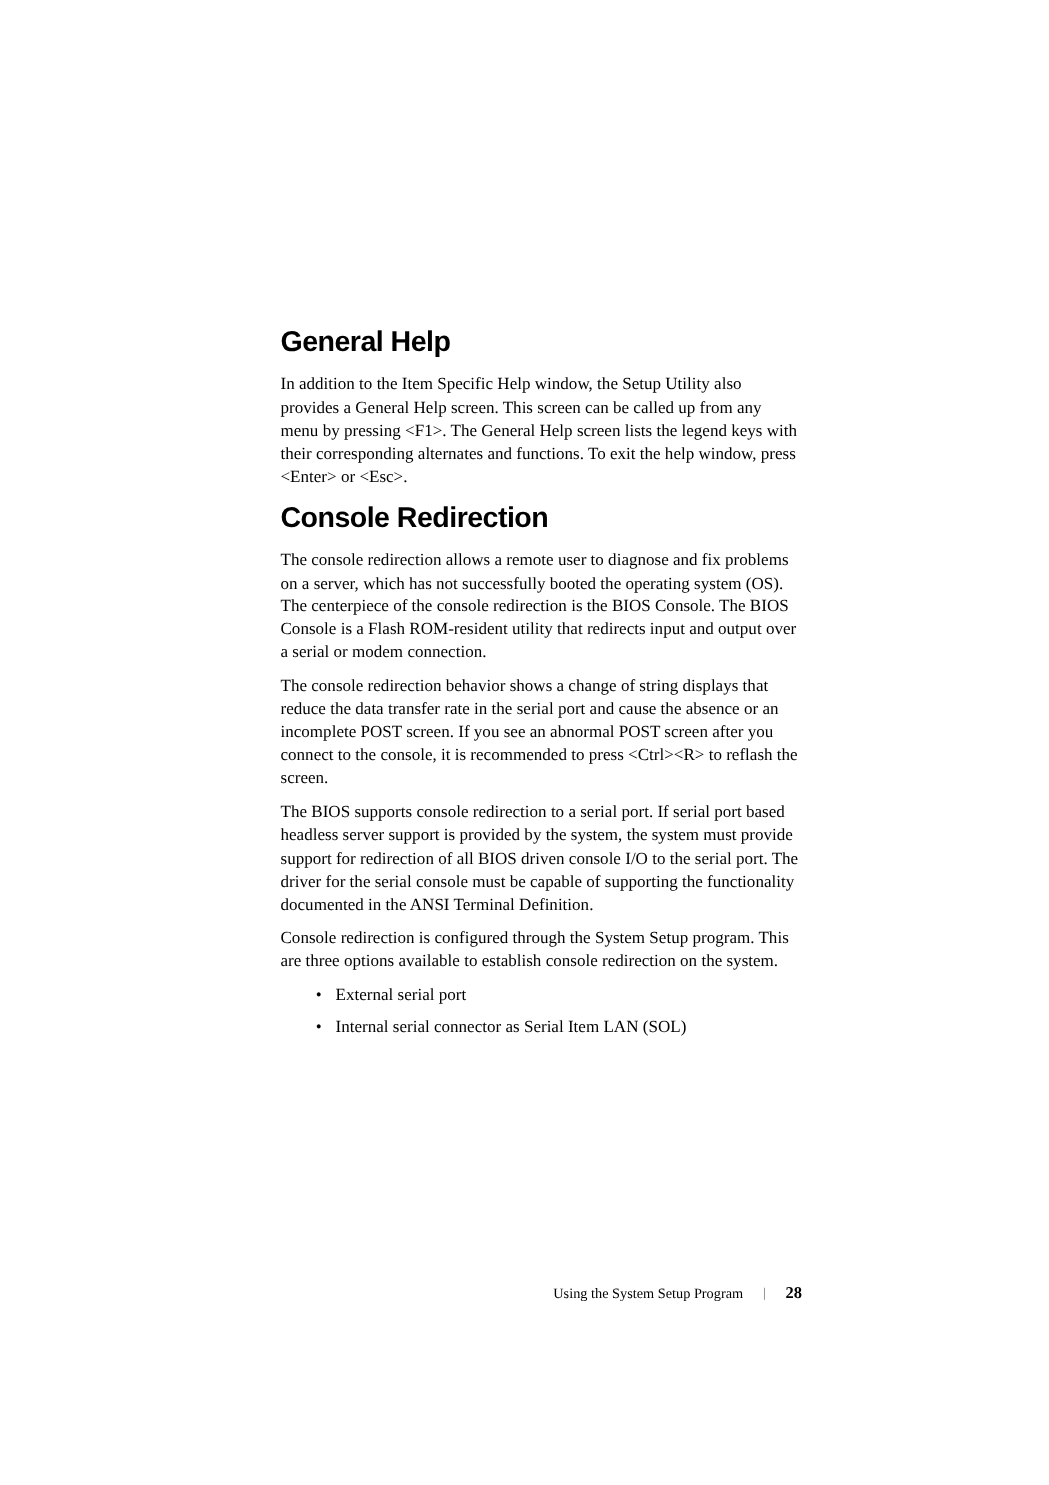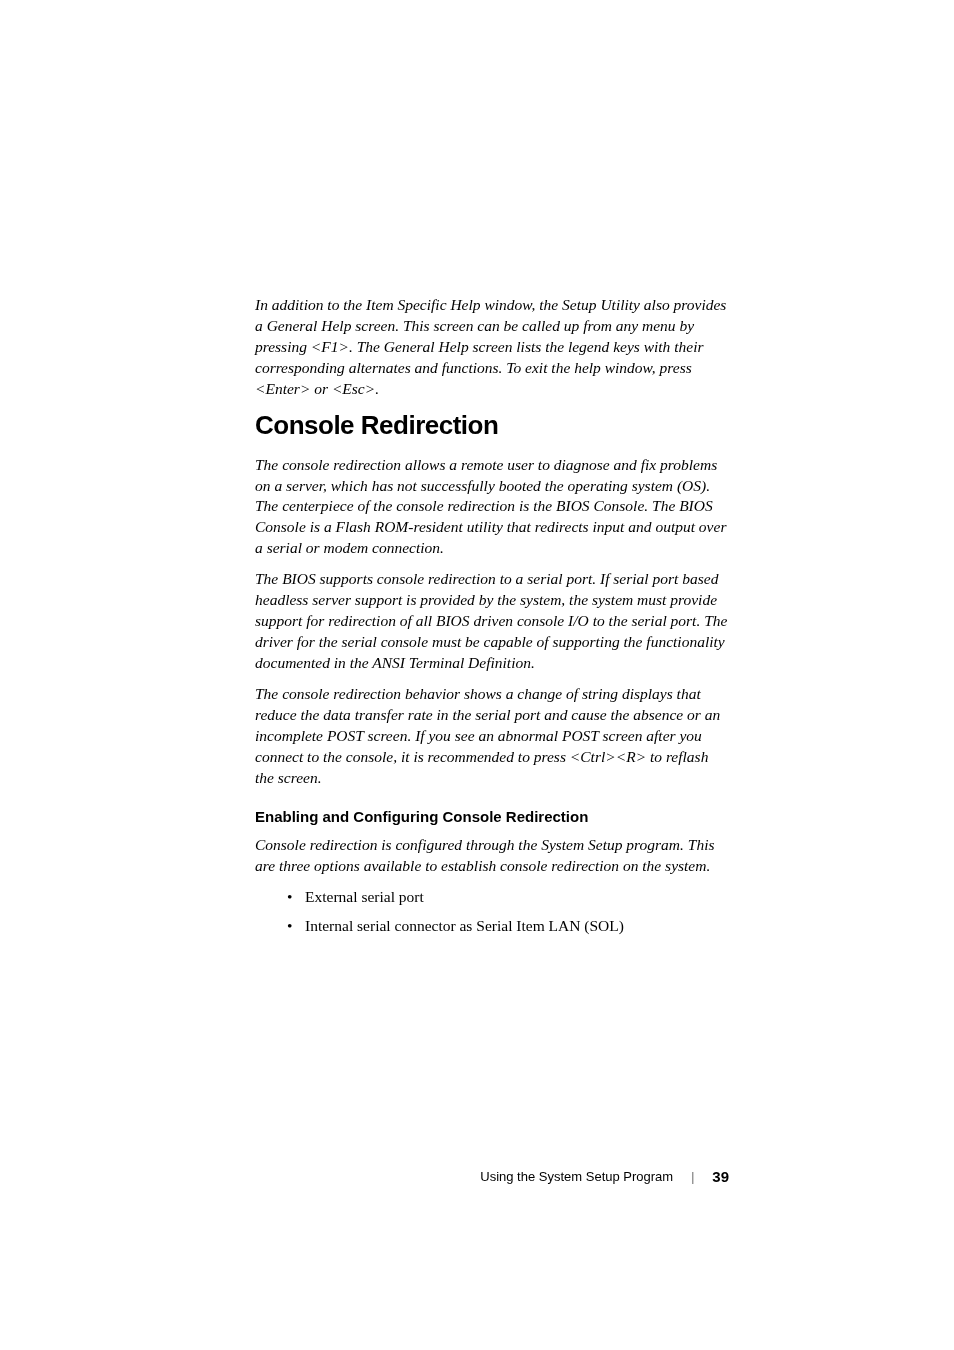--- a/index.html
+++ b/index.html
@@ -22,21 +22,20 @@
     font-family: Arial, Helvetica, sans-serif;
     font-weight: bold;
     font-size: 26px;
     margin-bottom: 14px;
     letter-spacing: -0.5px;
   }
   .body-text {
     font-size: 15.5px;
     line-height: 1.35;
     margin-bottom: 10px;
-    font-style: italic;
   }
   .section-gap {
   }
   h2 {
     font-family: Arial, Helvetica, sans-serif;
     font-weight: bold;
     font-size: 15px;
     margin-top: 20px;
     margin-bottom: 10px;
   }
@@ -56,53 +55,53 @@
     content: "•";
     position: absolute;
     left: 0;
     top: 0;
   }
   .footer {
     position: absolute;
     bottom: 165px;
     right: 225px;
     font-size: 13px;
-    font-family: Liberation Sans, sans-serif;
+    font-family: Liberation Serif, serif;
     display: flex;
-    align-items: center;
+    align-items: flex-start;
     gap: 18px;
   }
   .footer-divider {
     color: #666;
     font-size: 12px;
   }
   .page-num {
     font-weight: bold;
     font-size: 15px;
   }
 </style>
 </head>
 <body>
 
 <div class="page">
 
+  <h1>General Help</h1>
   <p class="body-text">In addition to the Item Specific Help window, the Setup Utility also provides a General Help screen. This screen can be called up from any menu by pressing &lt;F1&gt;. The General Help screen lists the legend keys with their corresponding alternates and functions. To exit the help window, press &lt;Enter&gt; or &lt;Esc&gt;.</p>
 
   <h1 class="section-gap">Console Redirection</h1>
   <p class="body-text">The console redirection allows a remote user to diagnose and fix problems on a server, which has not successfully booted the operating system (OS). The centerpiece of the console redirection is the BIOS Console. The BIOS Console is a Flash ROM-resident utility that redirects input and output over a serial or modem connection.</p>
+  <p class="body-text">The console redirection behavior shows a change of string displays that reduce the data transfer rate in the serial port and cause the absence or an incomplete POST screen. If you see an abnormal POST screen after you connect to the console, it is recommended to press &lt;Ctrl&gt;&lt;R&gt; to reflash the screen.</p>
   <p class="body-text">The BIOS supports console redirection to a serial port. If serial port based headless server support is provided by the system, the system must provide support for redirection of all BIOS driven console I/O to the serial port. The driver for the serial console must be capable of supporting the functionality documented in the ANSI Terminal Definition.</p>
-  <p class="body-text">The console redirection behavior shows a change of string displays that reduce the data transfer rate in the serial port and cause the absence or an incomplete POST screen. If you see an abnormal POST screen after you connect to the console, it is recommended to press &lt;Ctrl&gt;&lt;R&gt; to reflash the screen.</p>
 
-  <h2>Enabling and Configuring Console Redirection</h2>
   <p class="body-text">Console redirection is configured through the System Setup program. This are three options available to establish console redirection on the system.</p>
 
   <ul>
     <li>External serial port</li>
     <li>Internal serial connector as Serial Item LAN (SOL)</li>
   </ul>
 
 </div>
 
 <div class="footer">
   <span>Using the System Setup Program</span>
   <span class="footer-divider">|</span>
-  <span class="page-num">39</span>
+  <span class="page-num">28</span>
 </div>
 
 </body></html>

